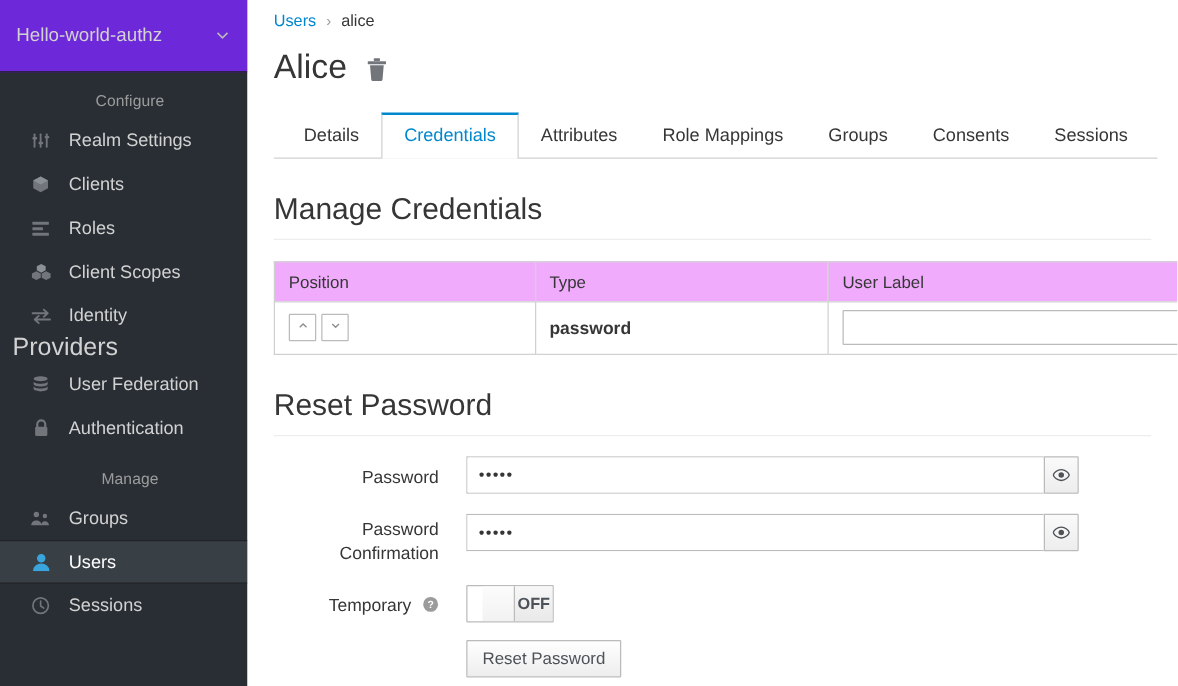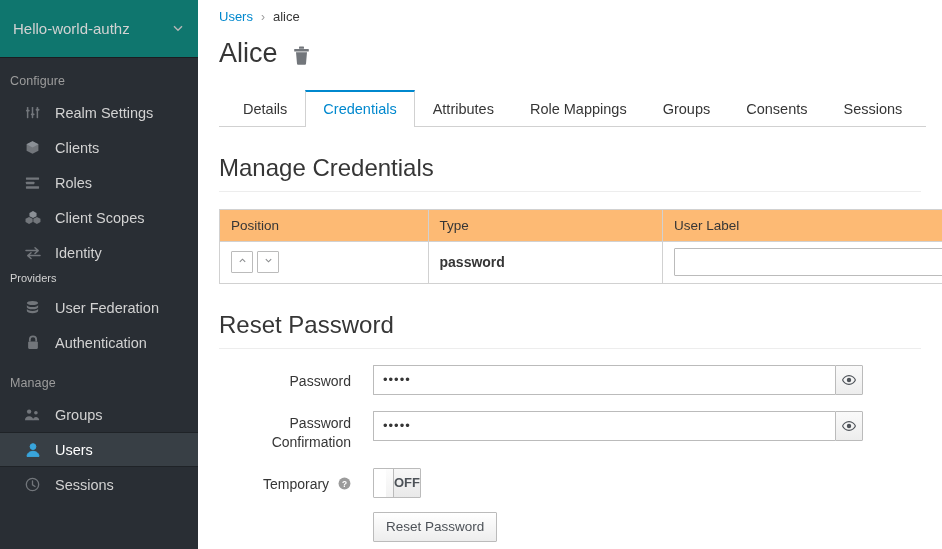--- a/index.html
+++ b/index.html
@@ -18,21 +18,21 @@
   #sidebar {
     width: 198px;
     height: 549px;
     background: #292e34;
     flex: 0 0 198px;
     position: relative;
     overflow: hidden;
   }
   .realm-selector {
     height: 58px;
-    background: #0f766e;
+    background: #6d28d9;
     display: flex;
     align-items: center;
     padding: 0 14px 0 13px;
     cursor: pointer;
     border-bottom: 1px solid #1b1d21;
   }
   .realm-name {
     color: #d2d2d2;
     font-size: 15px;
     flex: 1;
@@ -43,20 +43,21 @@
     color: #b7b7b7;
     font-size: 13px;
     line-height: 1;
     margin-left: 6px;
   }
   .nav-section {
     color: #9c9c9c;
     font-size: 12.5px;
     padding: 16px 0 7px 10px;
     letter-spacing: .1px;
+    text-align: center;
   }
   .nav-item {
     display: flex;
     align-items: center;
     height: 35px;
     padding-left: 22px;
     color: #d2d2d2;
     font-size: 14.5px;
     cursor: pointer;
     position: relative;
@@ -74,21 +75,21 @@
     display: flex;
     align-items: center;
     justify-content: center;
     flex: 0 0 21px;
   }
   .nav-ico svg { fill: #72767b; }
   .nav-label { white-space: nowrap; }
   .nav-item-wrap { position: relative; }
   .nav-sublabel {
     color: #d2d2d2;
-    font-size: 11px;
+    font-size: 20px;
     padding-left: 10px;
     margin-top: -4px;
     height: 24px;
     line-height: 24px;
   }
 
   
   #main {
     flex: 1;
     height: 549px;
@@ -170,21 +171,21 @@
   }
 
   
   .cred-table {
     margin: 17px 0 0 21px;
     width: 1000px;
     border-collapse: collapse;
     font-size: 13.5px;
   }
   .cred-table th {
-    background: #fdba74;
+    background: #f0abfc;
     border: 1px solid #d1d1d1;
     text-align: left;
     font-weight: normal;
     color: #363636;
     padding: 8px 11px;
     font-size: 13.5px;
     height: 32px;
   }
   .cred-table td {
     border: 1px solid #d1d1d1;
@@ -262,21 +263,21 @@
     border-radius: 0 1px 1px 0;
   }
   .help-ico {
     display: inline-block;
     margin-left: 5px;
     vertical-align: middle;
     cursor: pointer;
   }
   .toggle {
     display: flex;
-    width: 48px;
+    width: 70px;
     height: 30px;
     border: 1px solid #bbb;
     cursor: pointer;
     border-radius: 1px;
     overflow: hidden;
     padding-left: 12px;
   }
   .toggle-handle {
     width: 26px;
     background: linear-gradient(#fcfcfc,#f2f2f2);

